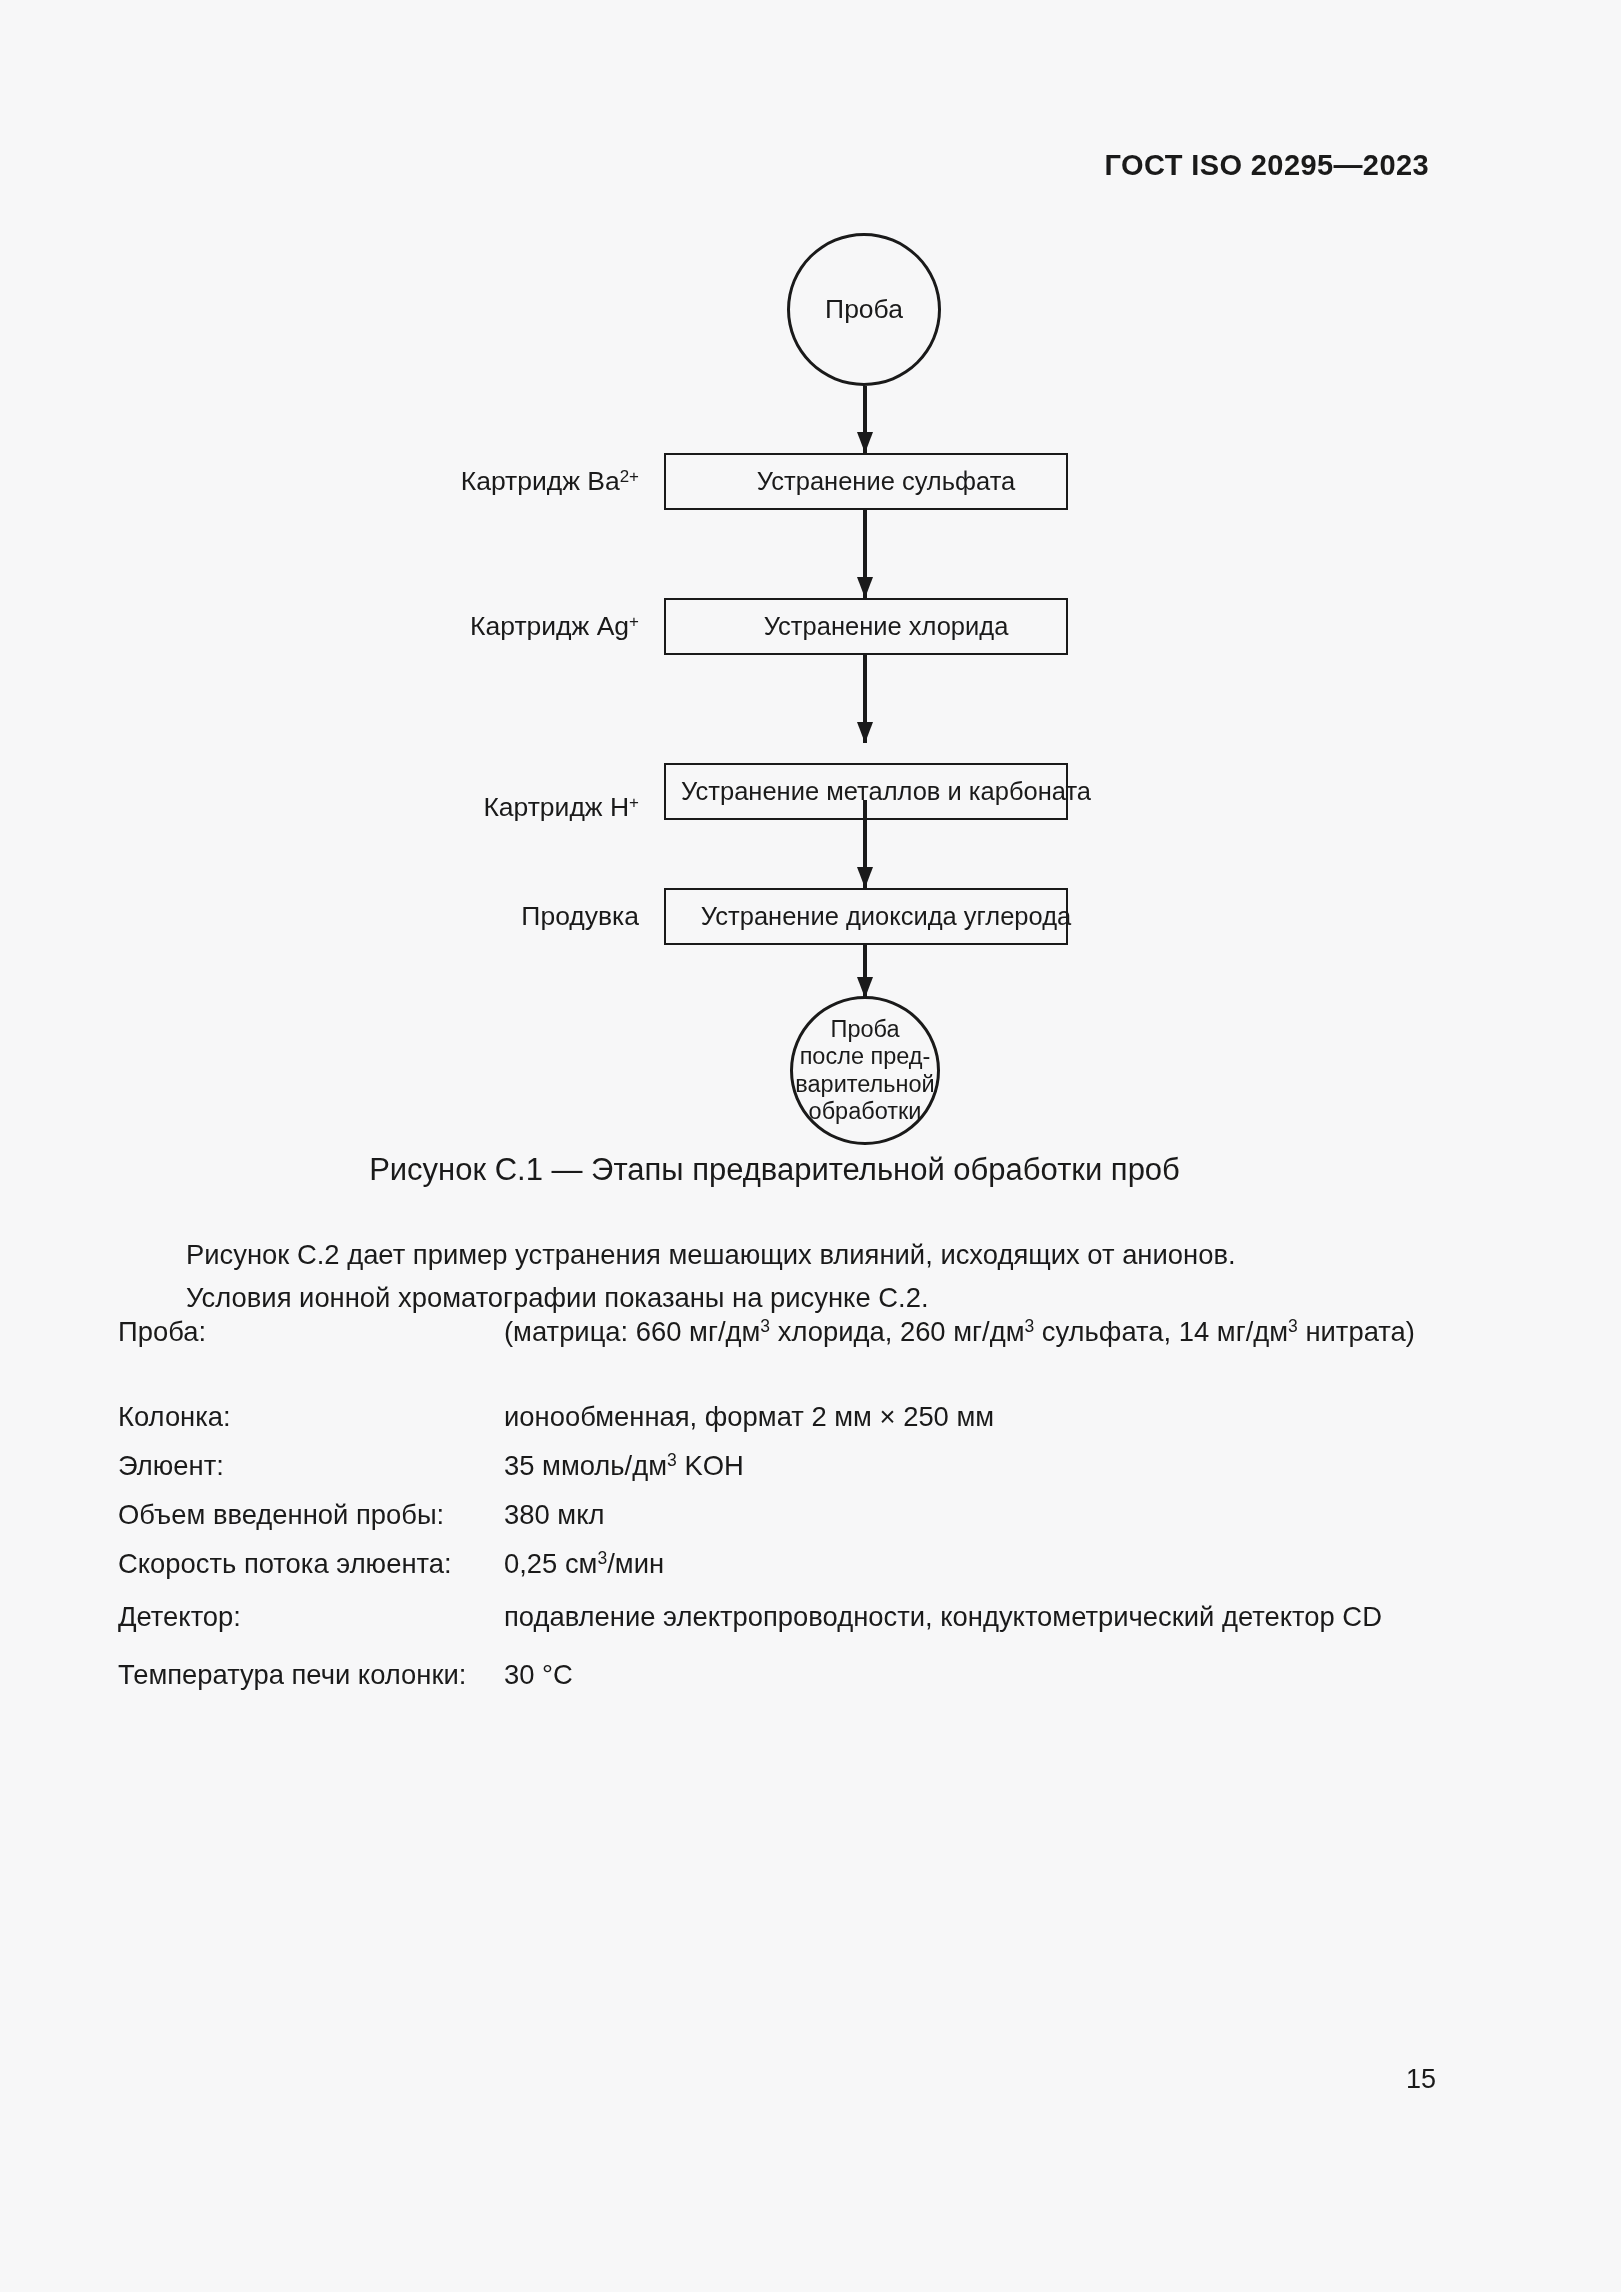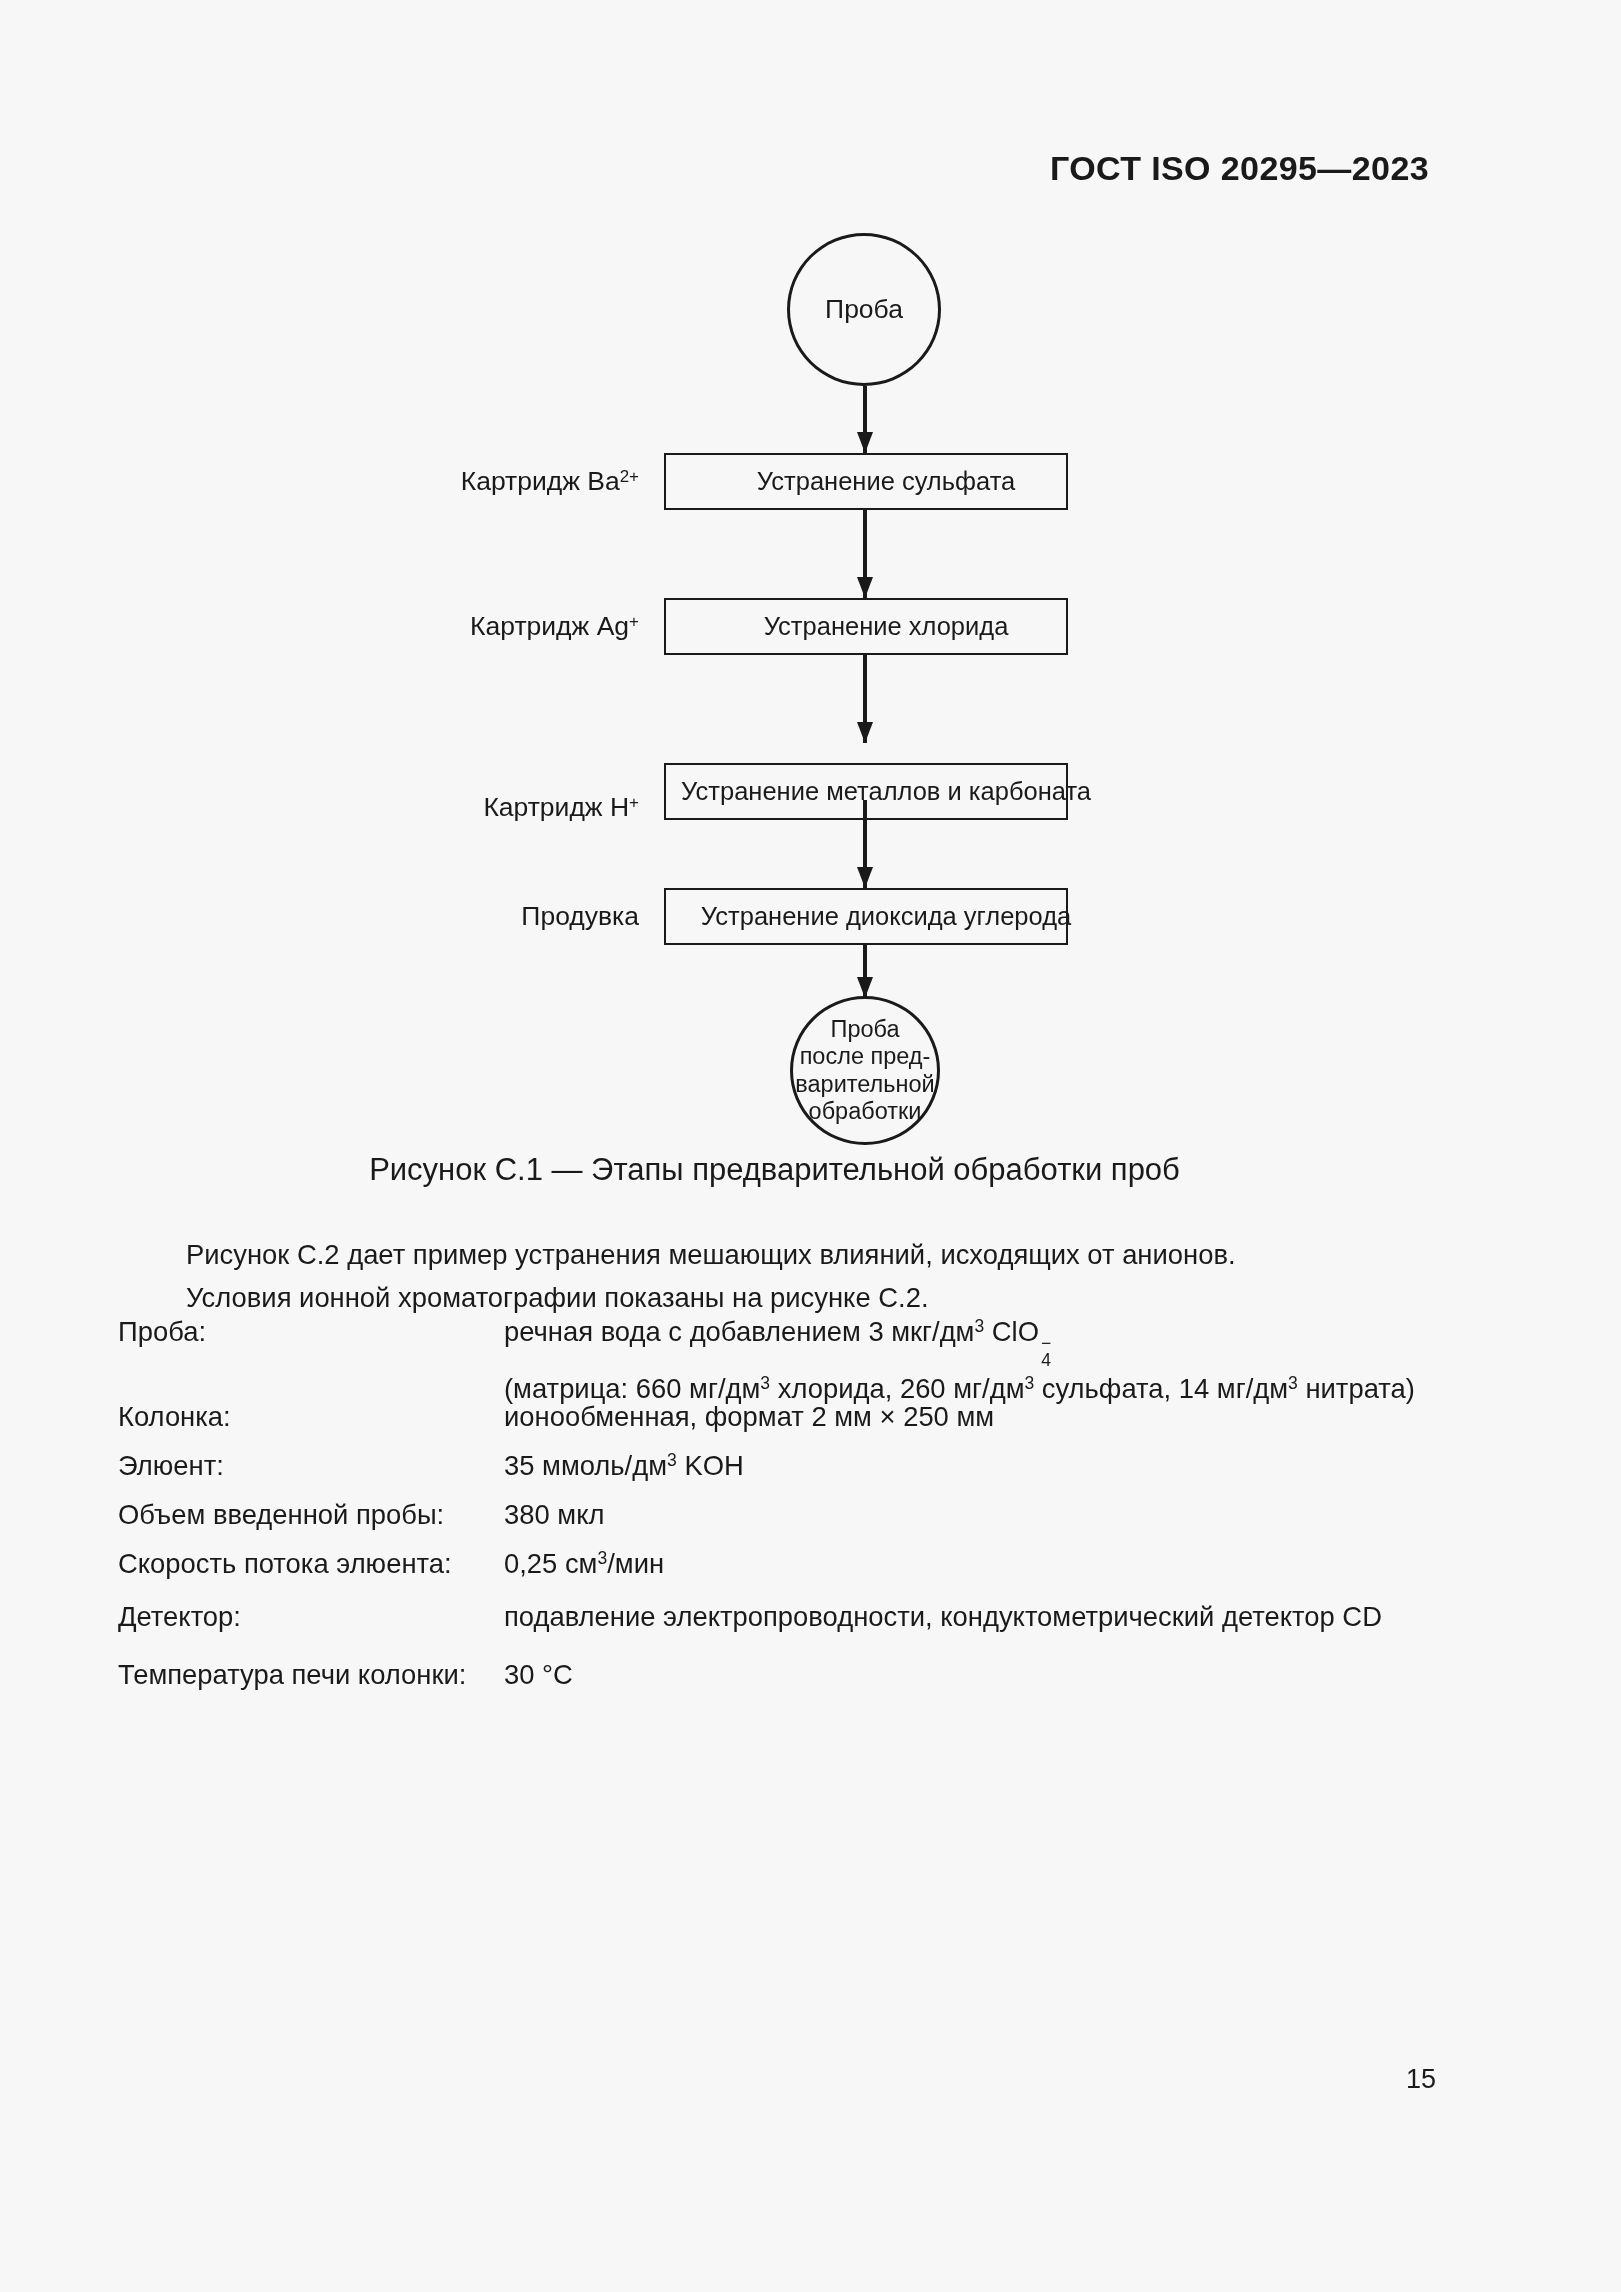--- a/index.html
+++ b/index.html
@@ -5,21 +5,21 @@
   * { margin:0; padding:0; box-sizing:border-box; }
   html,body { background:#f7f7f8; }
   .page {
     position:relative; width:1621px; height:2293px;
     background:#f7f7f8; color:#1a1a1a;
     font-family:"Liberation Sans", sans-serif;
     overflow:hidden;
   }
   .header {
     position:absolute; top:149px; right:192px;
-    font-size:34px; font-weight:bold; letter-spacing:0.4px;
+    font-size:29px; font-weight:bold; letter-spacing:0.4px;
   }
   .circle {
     position:absolute; border:3.9px solid #1a1a1a; border-radius:50%;
     display:flex; align-items:center; justify-content:center;
     text-align:center; background:transparent;
   }
   .circle.start { left:787px; top:233px; width:154px; height:153px; font-size:26.5px; }
   .circle.end   { left:790px; top:996px; width:150px; height:149px;
                   font-size:23.5px; line-height:27.4px; flex-direction:column; }
   .fbox {
@@ -93,24 +93,20 @@
   <div class="caption">Рисунок С.1 — Этапы предварительной обработки проб</div>
 
   <div class="para">
     <div>Рисунок С.2 дает пример устранения мешающих влияний, исходящих от анионов.</div>
     <div>Условия ионной хроматографии показаны на рисунке С.2.</div>
   </div>
 
   <div class="cond-row" style="top:1311px;">
     <div class="cond-label">Проба:</div>
     <div class="cond-value">
-      <div>речная вода с добавлением 3 мкг/дм<sup>3</sup> ClO<span class="stack">
-            <span>−</span>
-            <span>4</span>
-          </span></div>
       <div>(матрица: 660 мг/дм<sup>3</sup> хлорида, 260 мг/дм<sup>3</sup> сульфата, 14 мг/дм<sup>3</sup> нитрата)</div>
     </div>
   </div>
 
   <div class="cond-row" style="top:1396px;">
     <div class="cond-label">Колонка:</div>
     <div class="cond-value">ионообменная, формат 2 мм × 250 мм</div>
   </div>
 
   <div class="cond-row" style="top:1445px;">

